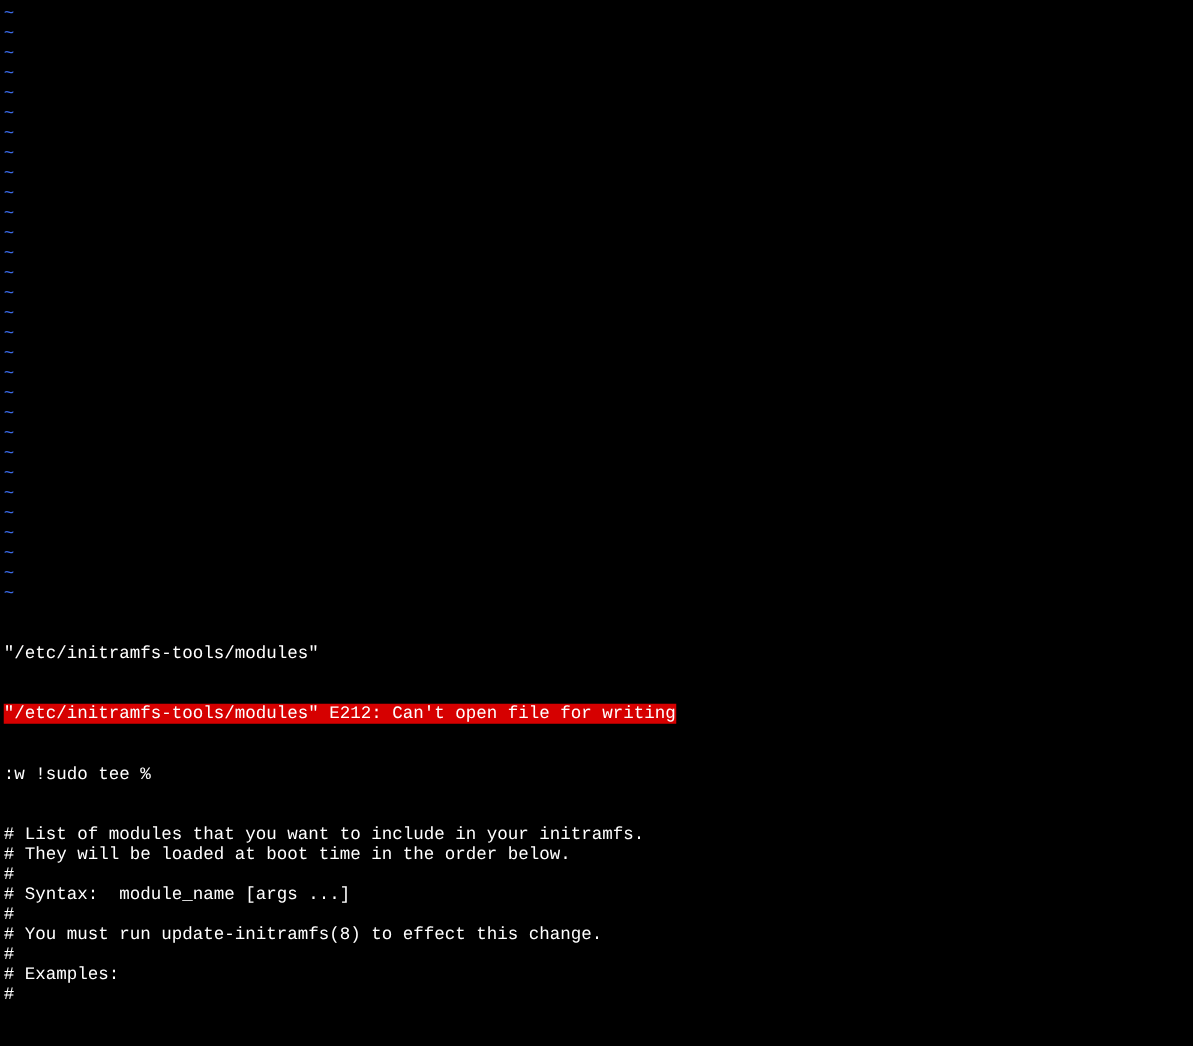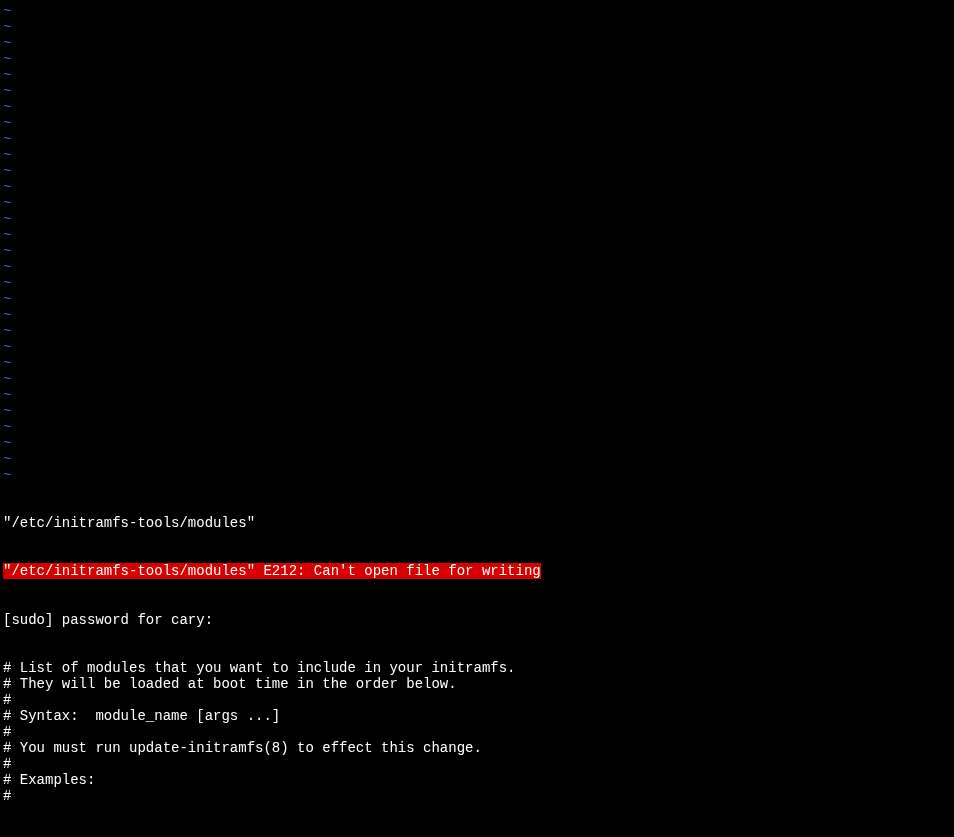--- a/index.html
+++ b/index.html
@@ -46,21 +46,21 @@
 </head>
 <body>
 
 
 
 <div class="buffer-area" id="tilde-container"><span class="line tilde">~</span><span class="line tilde">~</span><span class="line tilde">~</span><span class="line tilde">~</span><span class="line tilde">~</span><span class="line tilde">~</span><span class="line tilde">~</span><span class="line tilde">~</span><span class="line tilde">~</span><span class="line tilde">~</span><span class="line tilde">~</span><span class="line tilde">~</span><span class="line tilde">~</span><span class="line tilde">~</span><span class="line tilde">~</span><span class="line tilde">~</span><span class="line tilde">~</span><span class="line tilde">~</span><span class="line tilde">~</span><span class="line tilde">~</span><span class="line tilde">~</span><span class="line tilde">~</span><span class="line tilde">~</span><span class="line tilde">~</span><span class="line tilde">~</span><span class="line tilde">~</span><span class="line tilde">~</span><span class="line tilde">~</span><span class="line tilde">~</span><span class="line tilde">~</span></div>
 
 <div class="status-area">
   <span class="line white-text">"/etc/initramfs-tools/modules"</span>
   <span class="line"><span class="error-line">"/etc/initramfs-tools/modules" E212: Can't open file for writing</span></span>
-  <span class="line white-text">[sudo] password for cary:</span>
+  <span class="line white-text">:w !sudo tee %</span>
   <div id="file-contents-container"><span class="line white-text"># List of modules that you want to include in your initramfs.</span><span class="line white-text"># They will be loaded at boot time in the order below.</span><span class="line white-text">#</span><span class="line white-text"># Syntax:  module_name [args ...]</span><span class="line white-text">#</span><span class="line white-text"># You must run update-initramfs(8) to effect this change.</span><span class="line white-text">#</span><span class="line white-text"># Examples:</span><span class="line white-text">#</span></div>
   
   
   
   
 </div>
 
 
 
 

